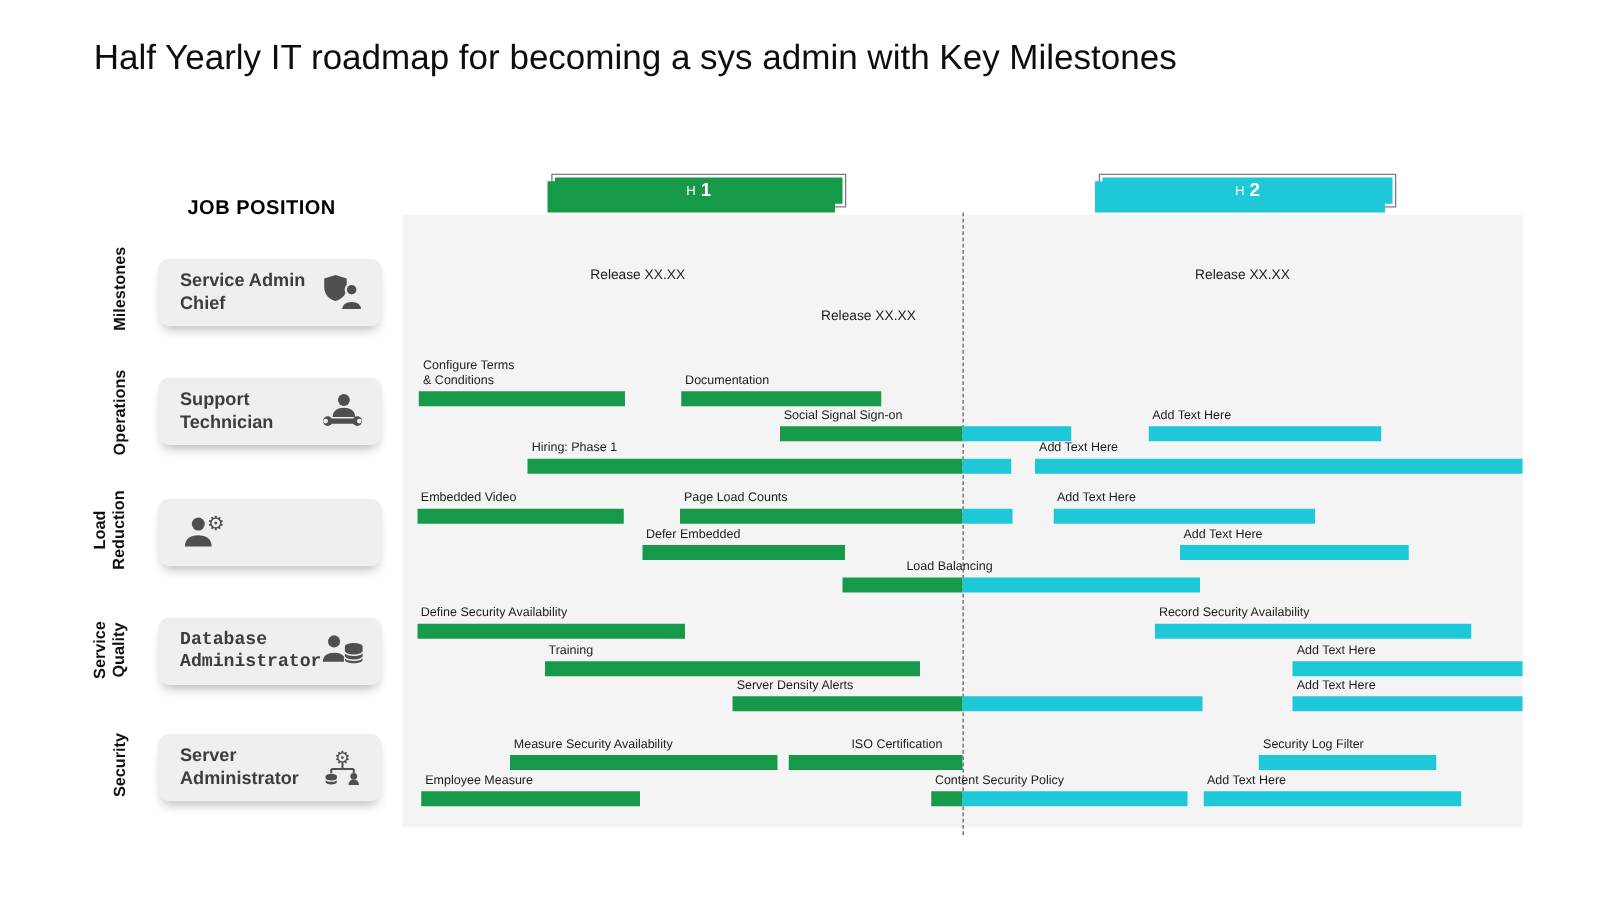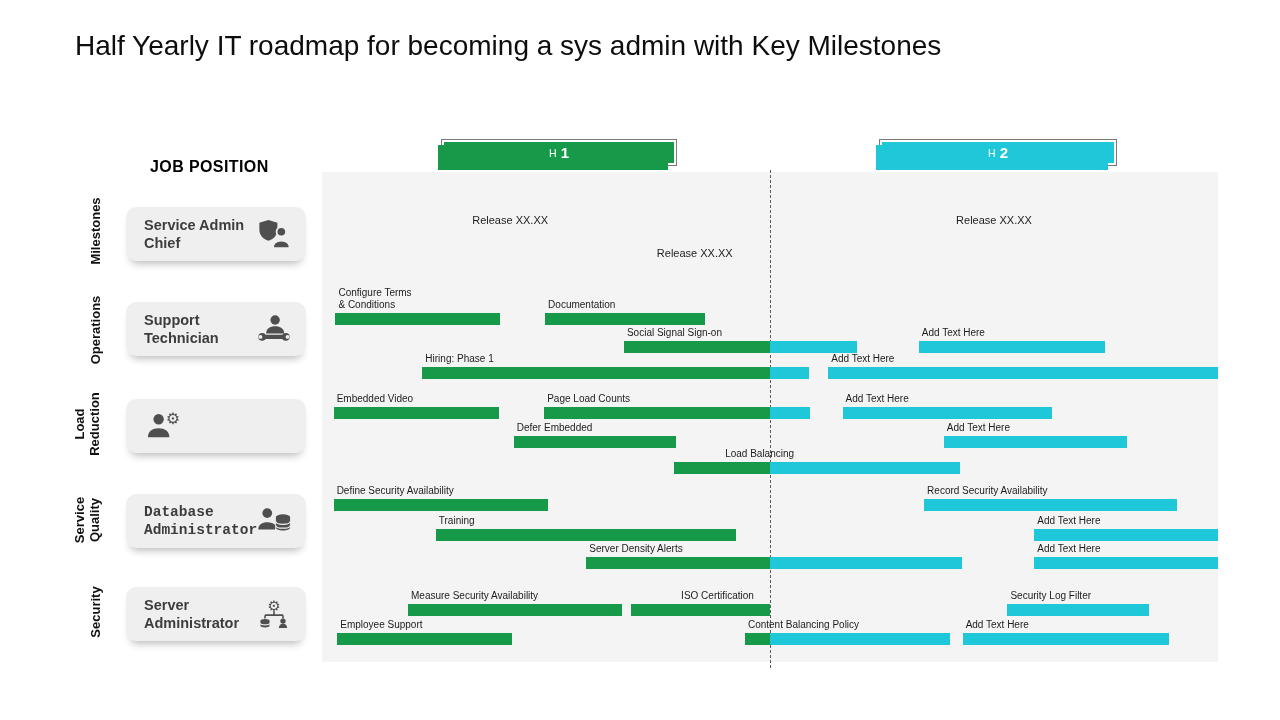--- a/index.html
+++ b/index.html
@@ -197,25 +197,25 @@
         <div class="gantt-seg" style="width: 214.144px; background: rgb(22, 154, 73);"></div>
       </div>
       <div class="bar-label" style="left: 312.12px; bottom: 60px; margin-left: 47px;">ISO Certification</div>
       <div class="gantt-bar" style="left: 309.12px; top: 432px;">
         <div class="gantt-seg" style="width: 138.88px; background: rgb(22, 154, 73);"></div>
       </div>
       <div class="bar-label" style="left: 688.44px; bottom: 60px;">Security Log Filter</div>
       <div class="gantt-bar" style="left: 685.44px; top: 432px;">
         <div class="gantt-seg" style="width: 141.568px; background: rgb(30, 200, 216);"></div>
       </div>
-      <div class="bar-label" style="left: 18.232px; bottom: 31px;">Employee Support</div>
+      <div class="bar-label" style="left: 18.232px; bottom: 31px;">Employee Measure</div>
       <div class="gantt-bar" style="left: 15.232px; top: 461px;">
         <div class="gantt-seg" style="width: 174.72px; background: rgb(22, 154, 73);"></div>
       </div>
-      <div class="bar-label" style="left: 425.912px; bottom: 31px;">Content Balancing Policy</div>
+      <div class="bar-label" style="left: 425.912px; bottom: 31px;">Content Security Policy</div>
       <div class="gantt-bar" style="left: 422.912px; top: 461px;">
         <div class="gantt-seg" style="width: 25.088px; background: rgb(22, 154, 73);"></div>
         <div class="gantt-seg" style="width: 180.096px; background: rgb(30, 200, 216);"></div>
       </div>
       <div class="bar-label" style="left: 643.64px; bottom: 31px;">Add Text Here</div>
       <div class="gantt-bar" style="left: 640.64px; top: 461px;">
         <div class="gantt-seg" style="width: 206.08px; background: rgb(30, 200, 216);"></div>
       </div>
     </div>
 

